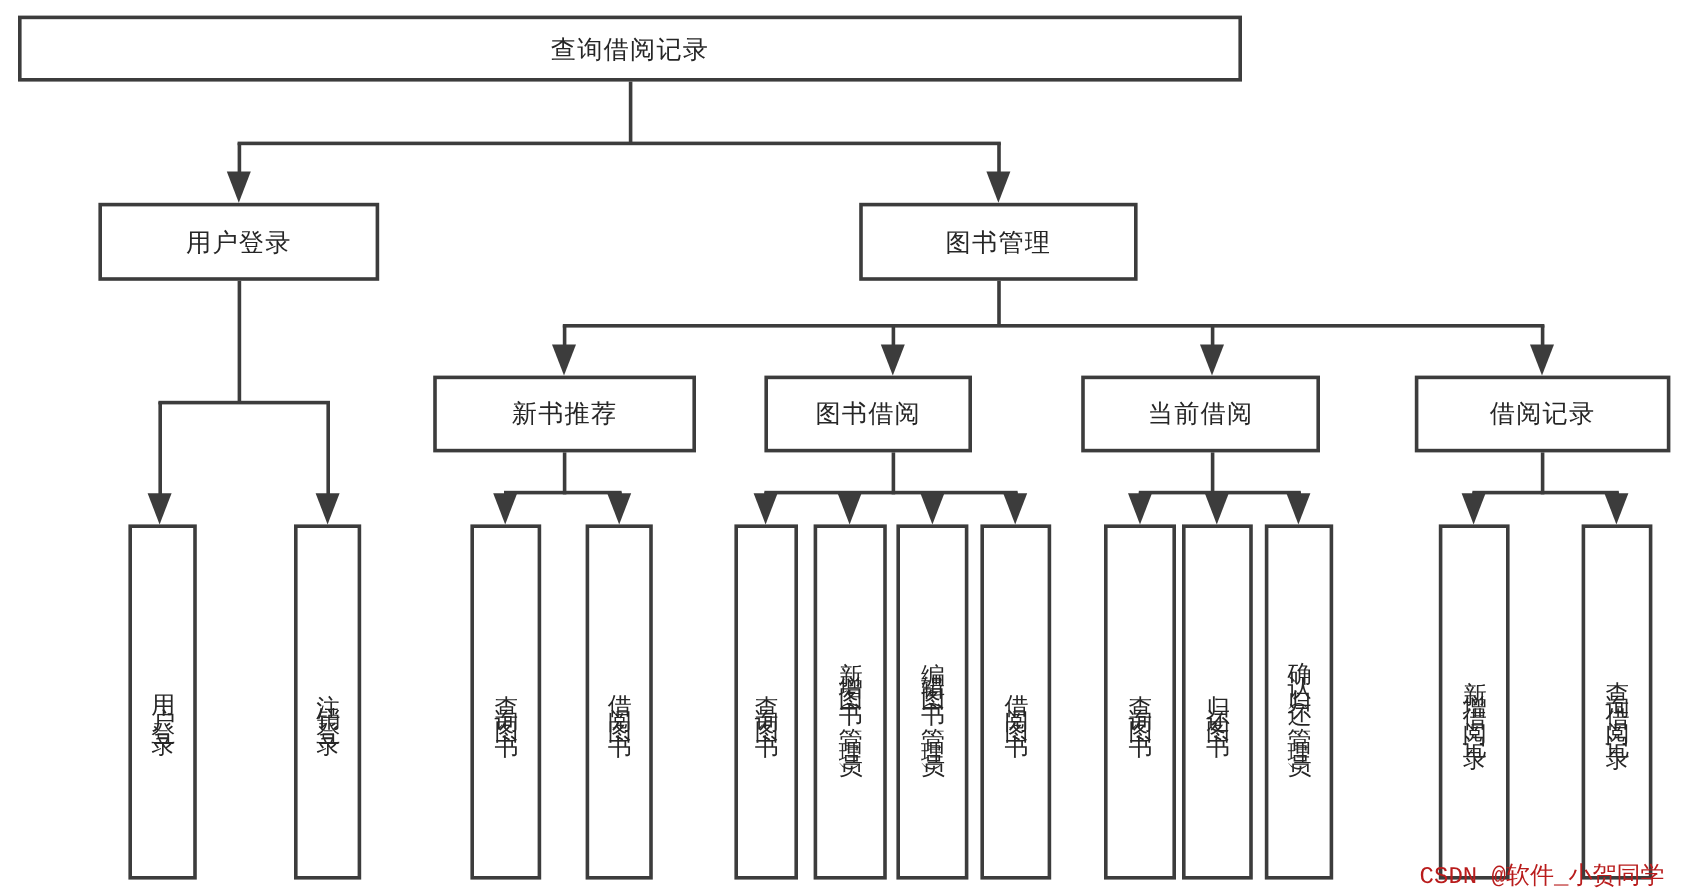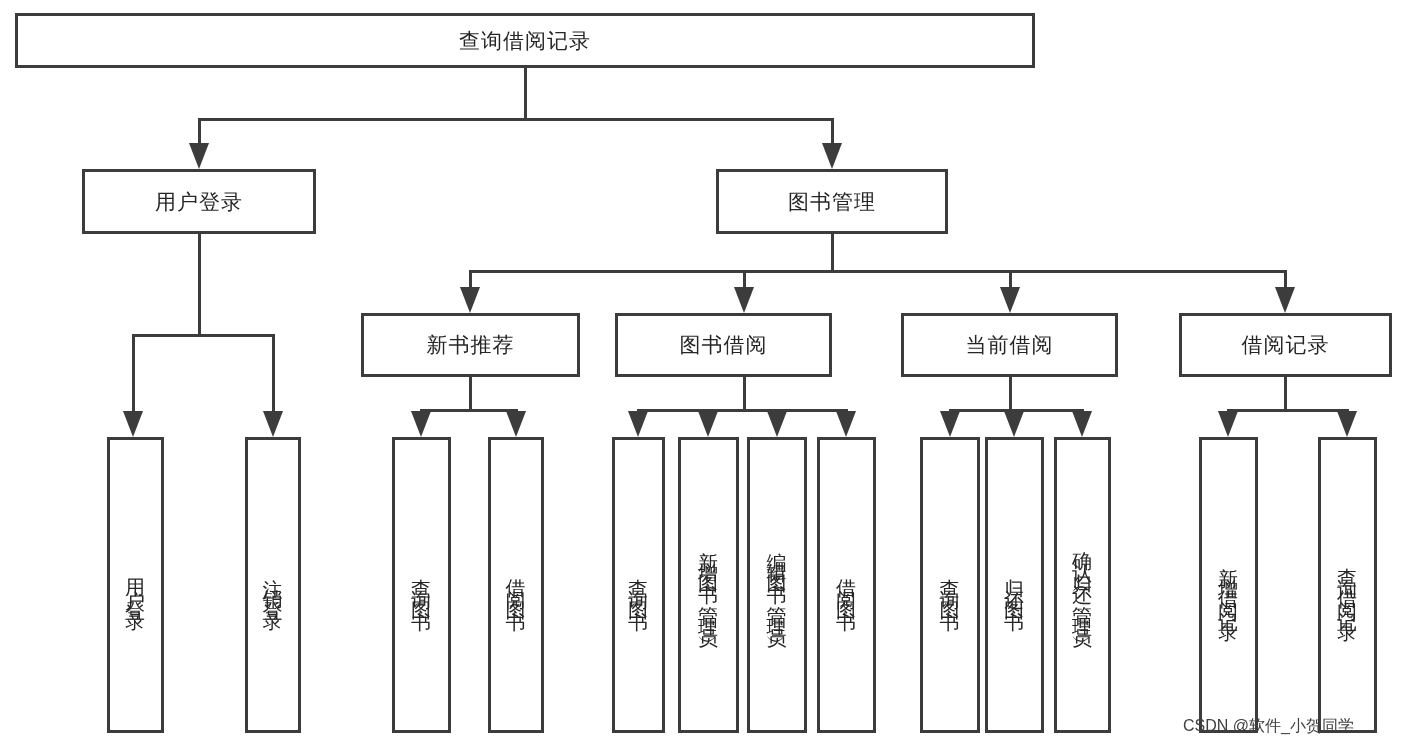--- a/index.html
+++ b/index.html
@@ -34,23 +34,24 @@
   .arrow{
     position:absolute;
     width:0;height:0;
     border-left:10px solid transparent;
     border-right:10px solid transparent;
     border-top:26px solid #3c3c3c;
   }
   #watermark{
     position:absolute;
     left:1183px;top:716px;
-    font-size:16px;
-    color:#404040;
+    font-size:20px;
+    color:#b91c1c;
     white-space:nowrap;
+    font-family:Liberation Mono, monospace;
   }
 </style>
 </head>
 <body>
 
 <div id="canvas">
 
   <div class="box" style="left:15px;top:13px;width:1020px;height:55px;">
     <span>查询借阅记录</span>
   </div>
@@ -58,24 +59,24 @@
   <div class="box" style="left:82px;top:169px;width:234px;height:65px;">
     <span>用户登录</span>
   </div>
   <div class="box" style="left:361px;top:313px;width:219px;height:64px;">
     <span>新书推荐</span>
   </div>
 
   <div class="box" style="left:716px;top:169px;width:232px;height:65px;">
     <span>图书管理</span>
   </div>
-  <div class="box" style="left:615px;top:313px;width:217px;height:64px;">
+  <div class="box" style="left:637px;top:313px;width:173px;height:64px;">
     <span>图书借阅</span>
   </div>
-  <div class="box" style="left:901px;top:313px;width:217px;height:64px;">
+  <div class="box" style="left:901px;top:313px;width:199px;height:64px;">
     <span>当前借阅</span>
   </div>
   <div class="box" style="left:1179px;top:313px;width:213px;height:64px;align-items:center;">
     <span>借阅记录</span>
   </div>
 
   <div class="box leaf" style="left:107px;top:437px;width:57px;height:296px;">
     <span class="vtext">用户登录</span>
   </div>
   <div class="box leaf" style="left:245px;top:437px;width:56px;height:296px;">

